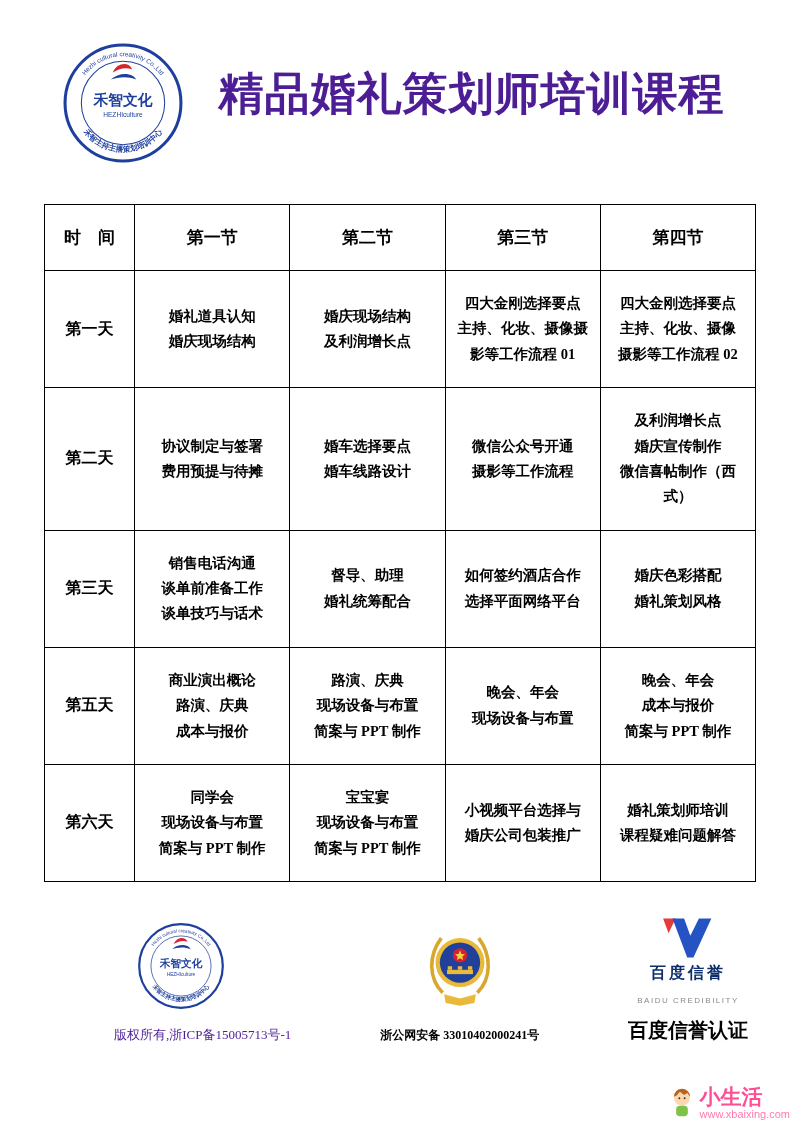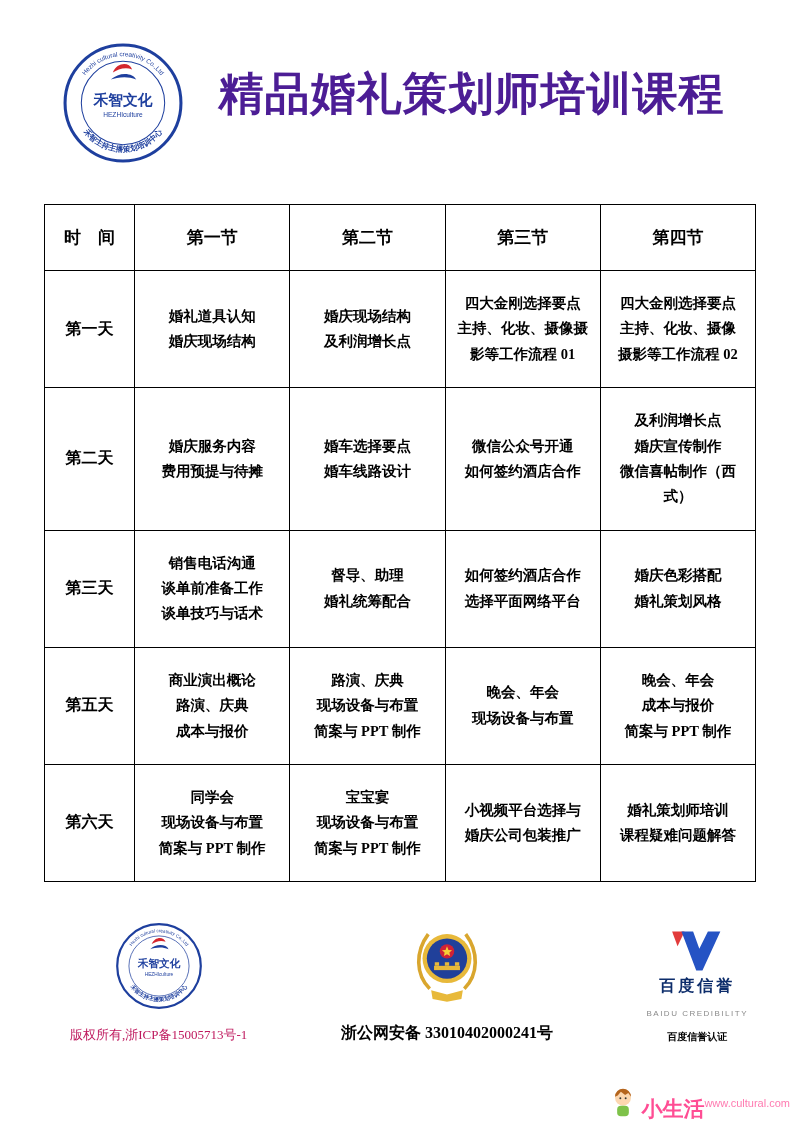--- a/index.html
+++ b/index.html
@@ -21,30 +21,30 @@
   .course-table th { font-size:17px; }
   .time-cell { font-size:16px; }
   .content-cell { font-size:14.5px; line-height:1.75; white-space:pre-line; }
 
   
   .footer { position:absolute; top:912px; left:0; width:100%; display:flex; justify-content:space-between; padding:0 52px 0 70px; }
   .footer-col { display:flex; flex-direction:column; align-items:center; justify-content:flex-end; min-height:132px; }
   .footer-logo { width:88px; height:88px; }
   .police-svg { width:72px; height:86px; }
   .baidu-svg { width:56px; height:44px; }
-  .copyright-text { font-size:13px; color:#be185d; margin-top:16px; white-space:nowrap; }
-  .police-text { font-size:16px; font-weight:bold; color:#000; margin-top:16px; white-space:nowrap; }
+  .copyright-text { font-size:13px; color:#4c1d95; margin-top:16px; white-space:nowrap;margin-left:44px; }
+  .police-text { font-size:12px; font-weight:bold; color:#000; margin-top:16px; white-space:nowrap; }
   .baidu-cn { font-size:16px; font-weight:bold; color:#0d2d6b; letter-spacing:3px; margin-top:3px; }
   .baidu-en { font-size:8px; color:#8a8a8a; letter-spacing:1.5px; margin-top:12px; font-family:"Liberation Sans",sans-serif; }
-  .baidu-cert { font-size:10px; font-weight:bold; color:#000; margin-top:12px; white-space:nowrap; }
+  .baidu-cert { font-size:20px; font-weight:bold; color:#000; margin-top:12px; white-space:nowrap; }
 
   
   .watermark { position:absolute; right:10px; bottom:8px; display:flex; align-items:flex-end; gap:5px; font-family:"Liberation Sans",sans-serif; }
   .mascot-svg { width:26px; height:34px; }
-  .wm-texts { display:flex; align-items:flex-start; line-height:1.1; }
+  .wm-texts { display:flex; flex-direction:column; align-items:flex-start; line-height:1.1; }
   .wm-name { color:#ff4d94; font-size:21px; font-weight:bold; }
   .wm-url { color:#ff7ab0; font-size:11px; }
 </style>
 </head>
 <body>
 
 <div class="page">
 
   <div class="header">
     <svg class="logo-svg" viewBox="0 0 120 120">
@@ -90,26 +90,26 @@
 及利润增长点</td>
         <td class="content-cell">四大金刚选择要点
 主持、化妆、摄像摄
 影等工作流程 01</td>
         <td class="content-cell">四大金刚选择要点
 主持、化妆、摄像
 摄影等工作流程 02</td>
       </tr>
       <tr>
         <td class="time-cell">第二天</td>
-        <td class="content-cell">婚庆服务内容
+        <td class="content-cell">协议制定与签署
 费用预提与待摊</td>
         <td class="content-cell">婚车选择要点
 婚车线路设计</td>
         <td class="content-cell">微信公众号开通
-如何签约酒店合作</td>
+摄影等工作流程</td>
         <td class="content-cell">及利润增长点
 婚庆宣传制作
 微信喜帖制作（西式）</td>
       </tr>
       <tr>
         <td class="time-cell">第三天</td>
         <td class="content-cell">销售电话沟通
 谈单前准备工作
 谈单技巧与话术</td>
         <td class="content-cell">督导、助理
@@ -199,17 +199,17 @@
   <div class="watermark">
     <svg class="mascot-svg" viewBox="0 0 24 32">
       <circle cx="12" cy="11" r="7.5" fill="#fcd7b0"></circle>
       <path d="M4.5 10 a7.5 7.5 0 0 1 15 0 l-2.5 -3.5 -3 2 -4 -3 -3 3.5 z" fill="#b5651d"></path>
       <circle cx="9.5" cy="11.5" r="0.9" fill="#333"></circle>
       <circle cx="14.5" cy="11.5" r="0.9" fill="#333"></circle>
       <rect x="6.5" y="18.5" width="11" height="10" rx="3.5" fill="#7ec24a"></rect>
     </svg>
     <div class="wm-texts">
       <div class="wm-name">小生活</div>
-      <div class="wm-url">www.cultural.com</div>
+      <div class="wm-url">www.xbaixing.com</div>
     </div>
   </div>
 
 </div>
 
 </body></html>

